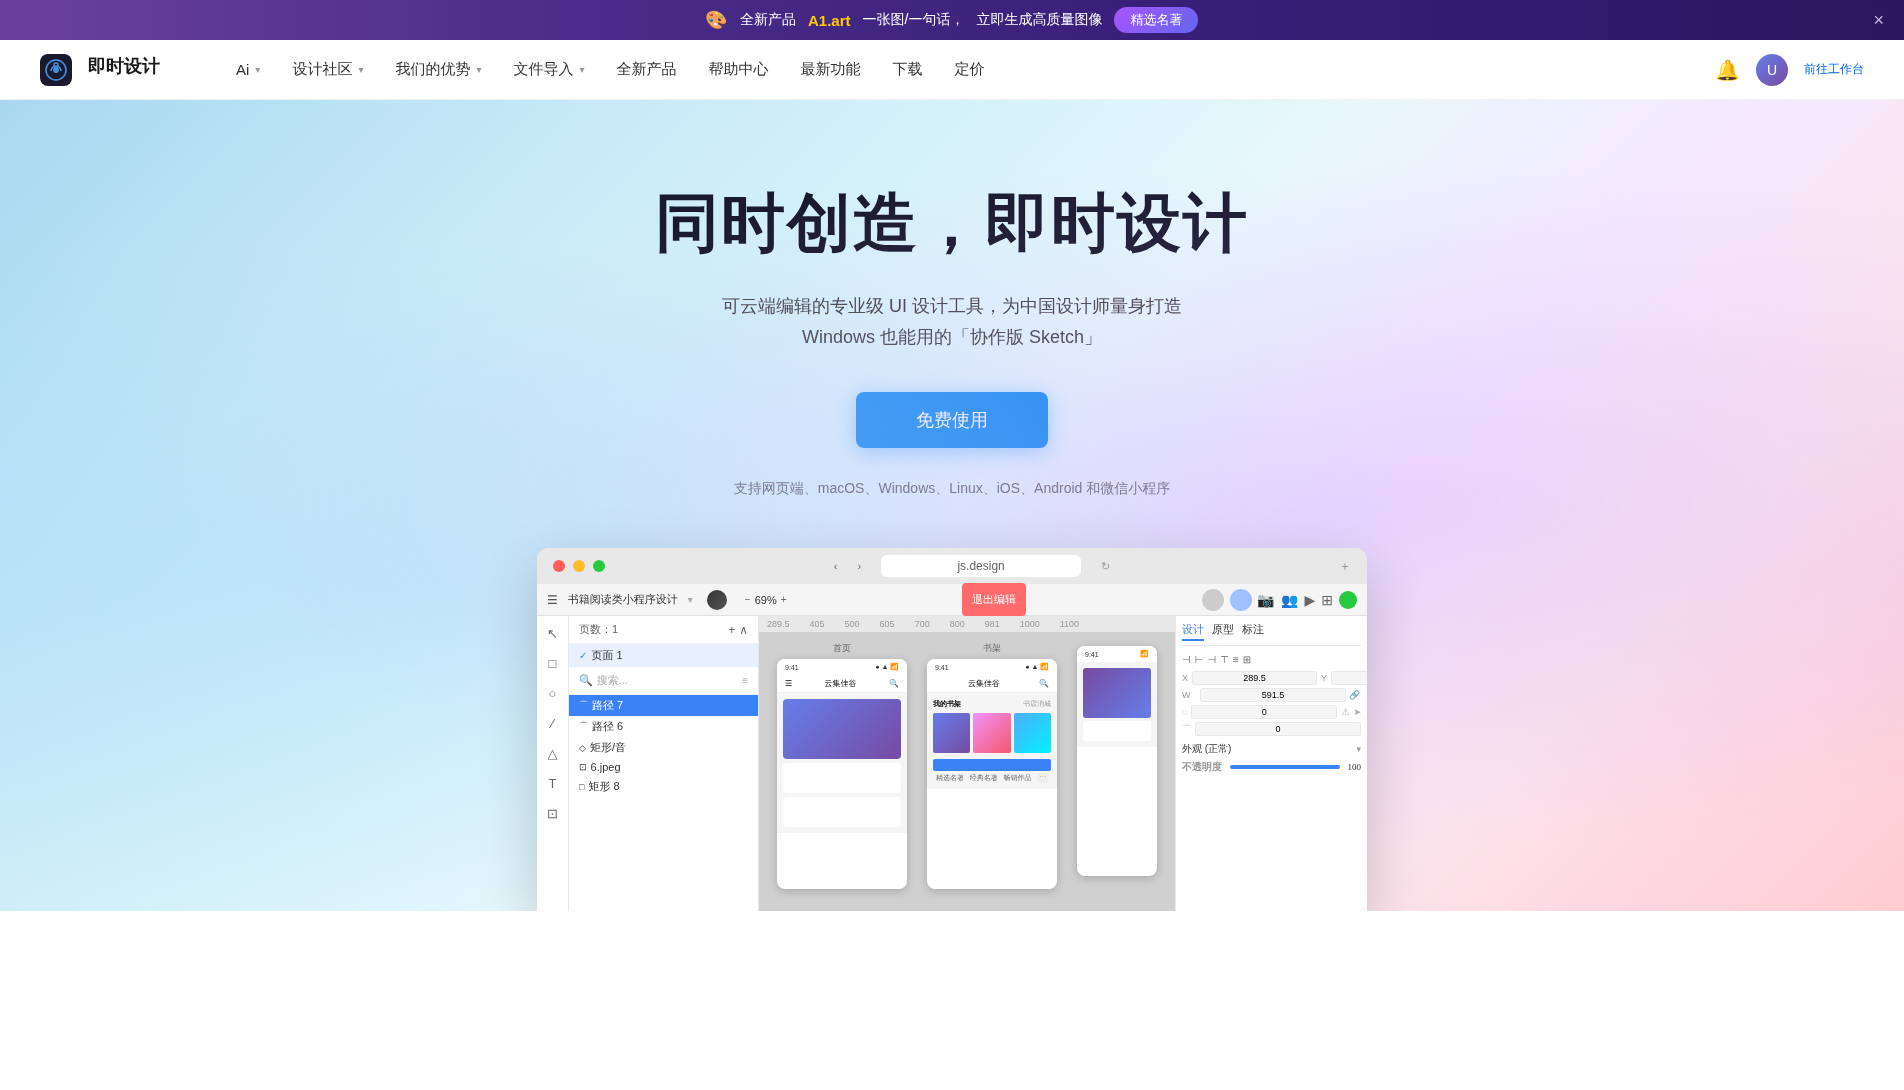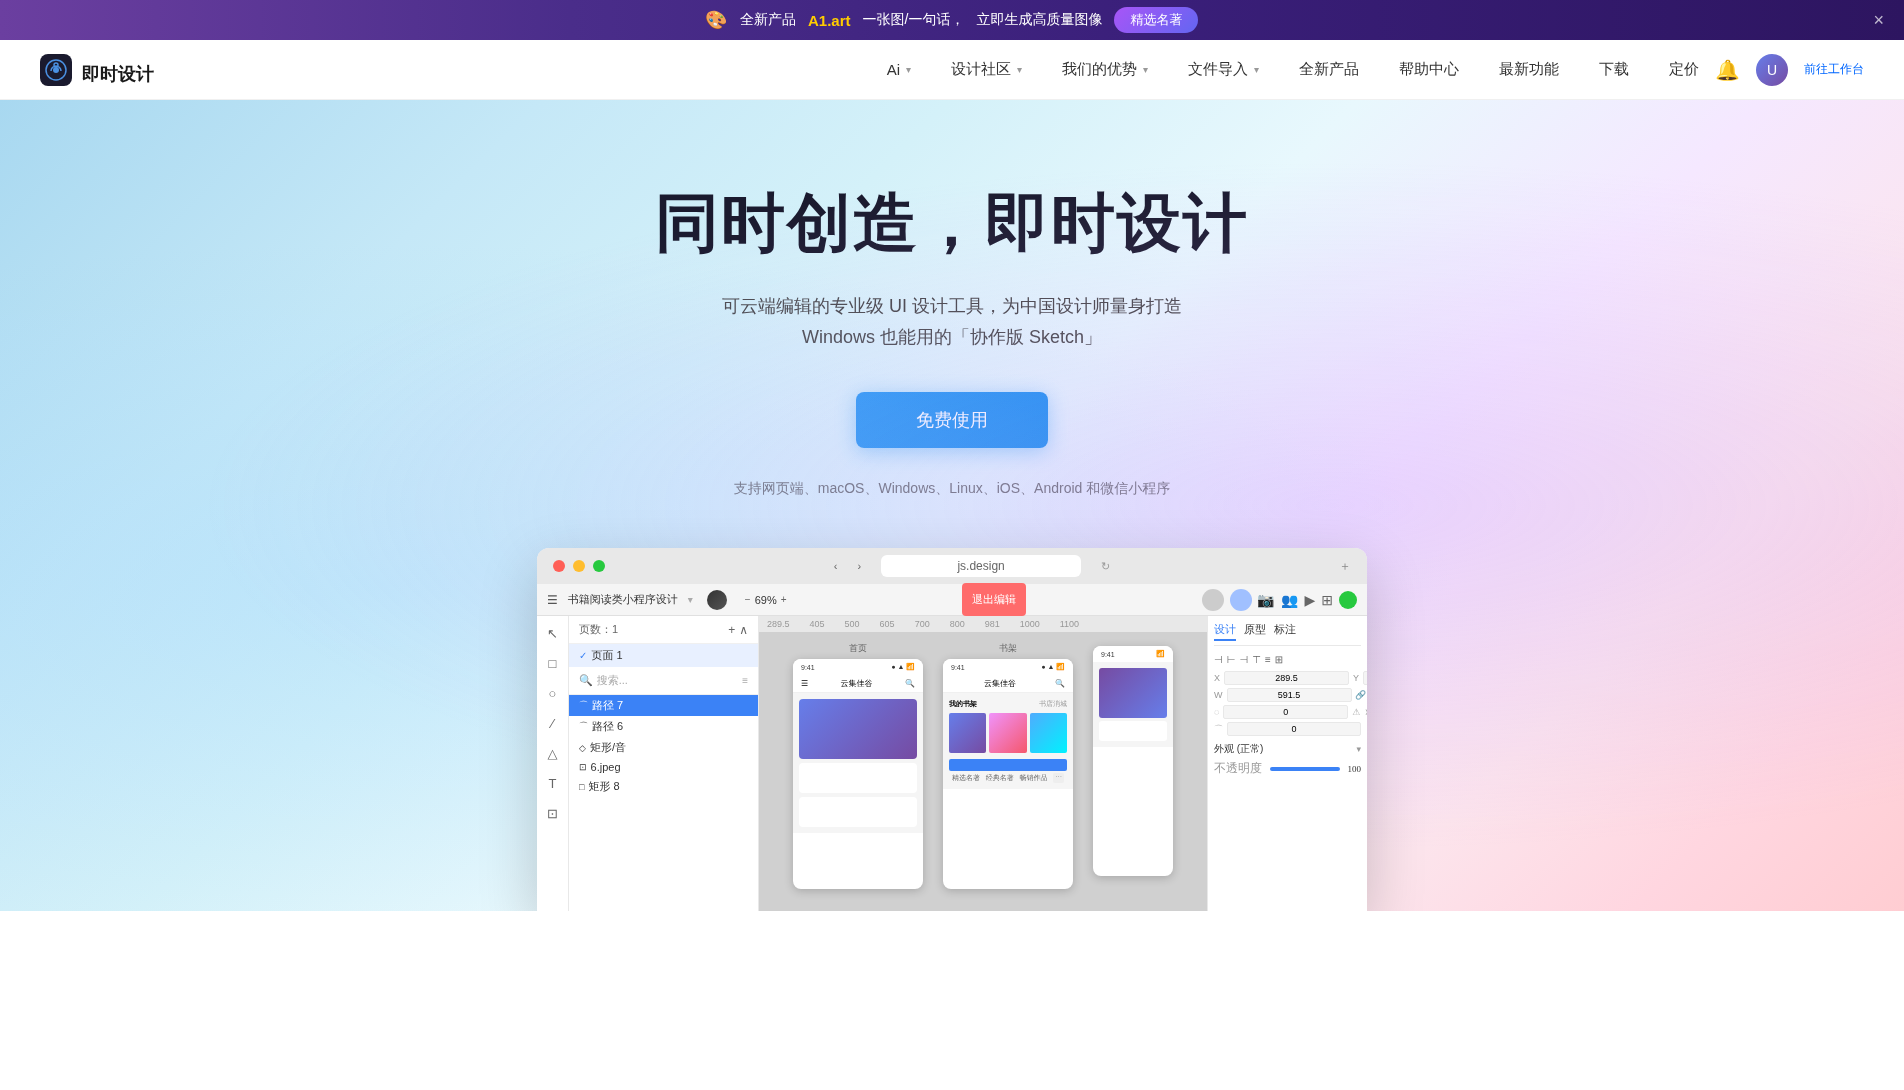--- a/index.html
+++ b/index.html
@@ -54,41 +54,40 @@
       height: 60px;
       background: #fff;
       display: flex;
       align-items: center;
       padding: 0 40px;
       border-bottom: 1px solid #f0f0f0;
       gap: 0;
     }
     .navbar-logo {
       display: flex;
-      align-items: flex-end;
-      gap: 10px;
+      align-items: flex-start;
+      gap: 16px;
       margin-right: 60px;
       cursor: pointer;
       text-decoration: none;
     }
     .navbar-logo-icon {
       width: 32px;
       height: 32px;
     }
     .navbar-logo-text {
       font-size: 18px;
       font-weight: 600;
       color: #1a1a1a;
     }
     .navbar-nav {
       display: flex;
       align-items: center;
-      gap: 8px;
+      gap: 0;
       flex: 1;
-      justify-content: flex-end;
     }
     .nav-item {
       display: flex;
       align-items: center;
       gap: 4px;
       padding: 0 16px;
       height: 60px;
       font-size: 15px;
       color: #333;
       cursor: pointer;
@@ -349,21 +348,21 @@
     }
     .book-thumb {
       width: 100%;
       height: 40px;
       background: linear-gradient(135deg, #667eea 0%, #764ba2 100%);
       border-radius: 2px;
     }
     .book-thumb:nth-child(2) { background: linear-gradient(135deg, #f093fb 0%, #f5576c 100%); }
     .book-thumb:nth-child(3) { background: linear-gradient(135deg, #4facfe 0%, #00f2fe 100%); }
     .app-right-panel {
-      width: 160px;
+      width: 192px;
       background: #fff;
       border-left: 1px solid #e8e8e8;
       font-size: 10px;
       padding: 6px;
     }
     .right-panel-tabs {
       display: flex;
       gap: 8px;
       margin-bottom: 8px;
       border-bottom: 1px solid #e8e8e8;
@@ -721,21 +720,21 @@
             <span style="font-size:9px;color:#aaa;">⌒</span>
             <input class="prop-input" value="0" style="">
           </div>
         </div>
         <div class="prop-section">
           <div style="display:flex;align-items:center;justify-content:space-between;margin-bottom:4px;">
             <span style="font-size:10px;color:#333;">外观 (正常)</span>
             <span style="font-size:9px;color:#999;">▾</span>
           </div>
           <div class="prop-row">
-            <span style="font-size:12px;color:#999;">不透明度</span>
+            <span style="font-size:10px;color:#999;font-weight:bold;">不透明度</span>
             <div style="flex:1;height:4px;background:#3b82f6;border-radius:2px;margin:0 4px;"></div>
             <span style="font-size:9px;color:#333;font-family:Liberation Serif, serif;">100</span>
           </div>
         </div>
       </div>
     </div>
   </div>
 </section>
 
 </body></html>

